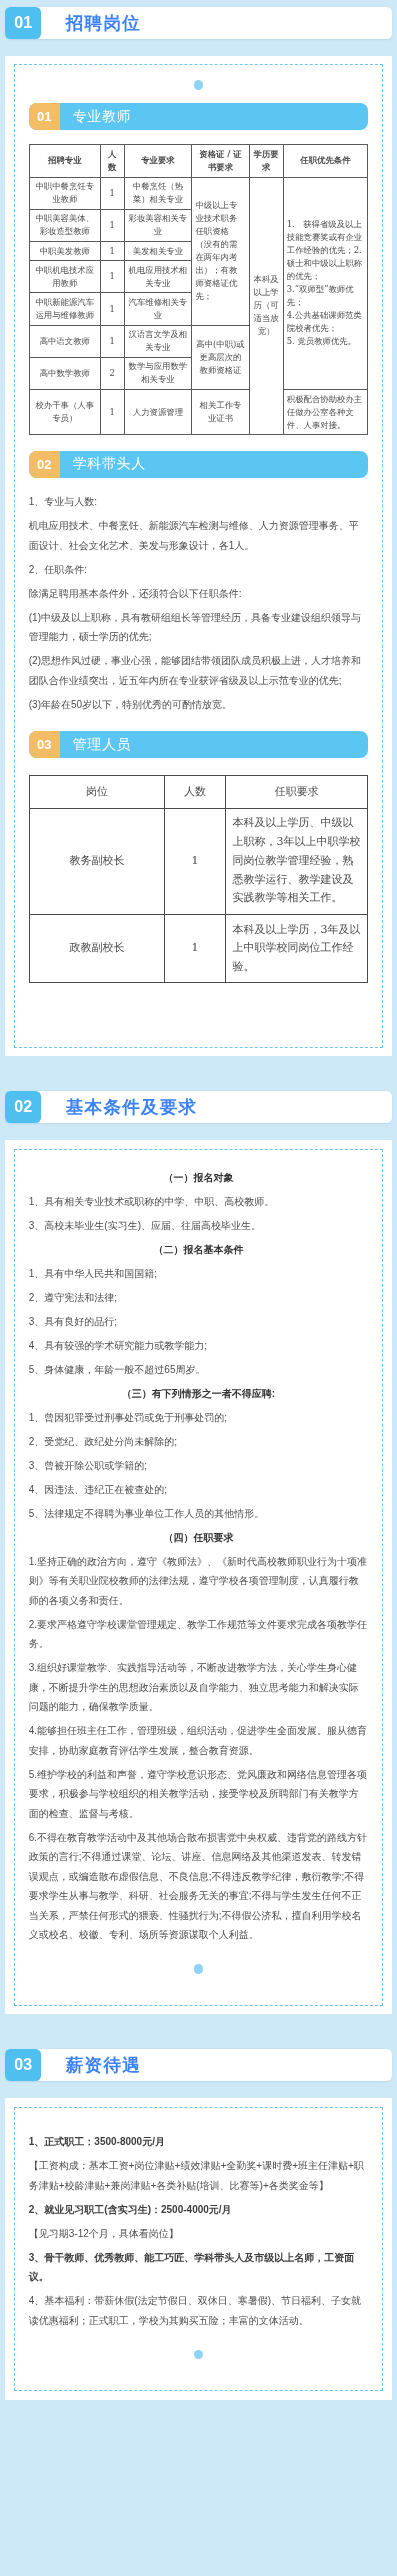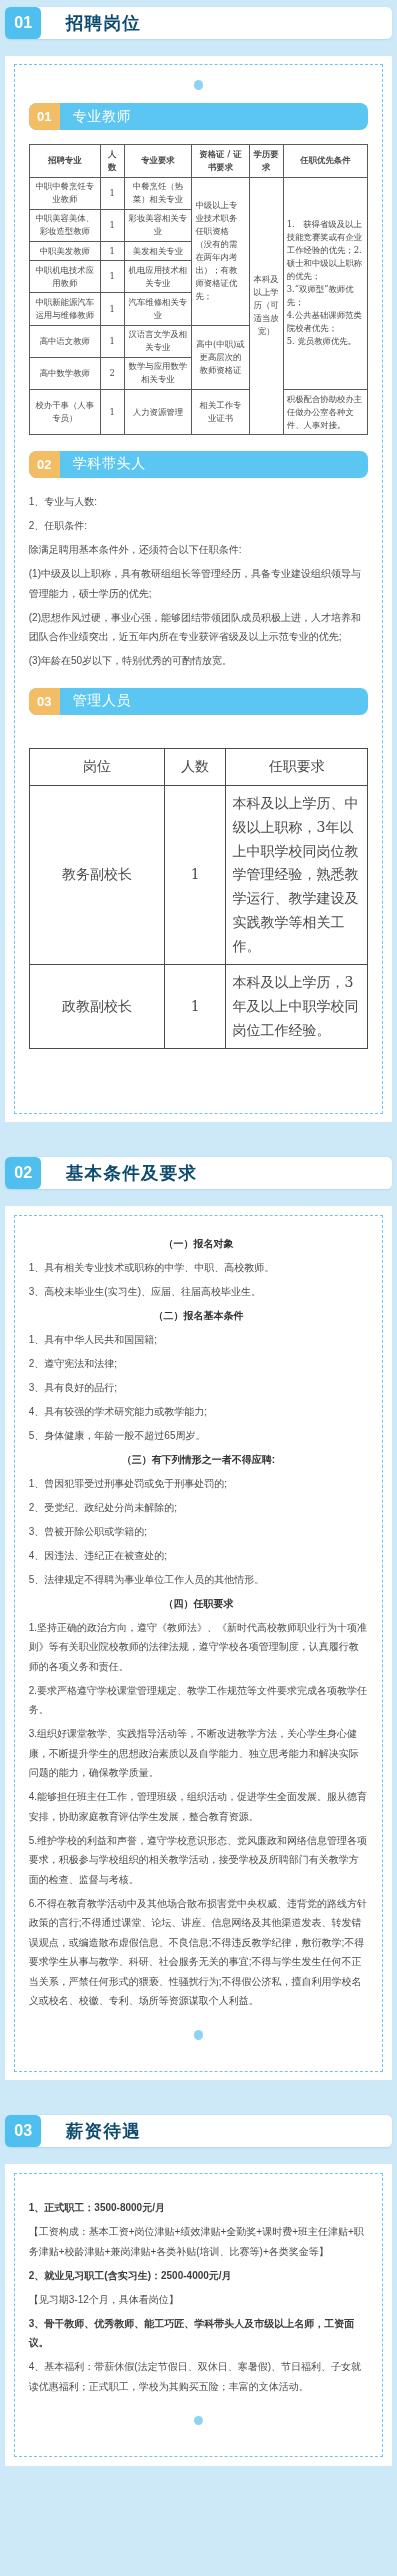--- a/index.html
+++ b/index.html
@@ -23,21 +23,21 @@
     width:36px;
     background:#4fbfef;
     color:#fff;
     font-size:16px;
     font-weight:bold;
     display:flex;align-items:center;justify-content:center;
     border-radius:5.2px;
     flex:0 0 auto;
   }
   .sec-title{
-    color:#0c4a6e;
+    color:#3b82f6;
     font-size:17.5px;
     font-weight:bold;
     letter-spacing:1.3px;
     display:flex;align-items:center;
     padding-left:24.6px;
   }
   
   .card{
     background:#ffffff;
     margin:17px 5.2px 0 5.2px;
@@ -83,21 +83,21 @@
     margin:0 auto 15.5px auto;
   }
   .t1{font-size:8.4px;border-radius:16px;}
   .t1 th,.t1 td{
     border:0.6px solid #5a5a5a;
     padding:2.6px 3.2px;
     text-align:center;
     line-height:1.55;
   }
   .t1 th{font-weight:bold;}
-  .t2{font-size:14px;margin-top:33px;}
+  .t2{font-size:11px;margin-top:17px;}
   .t2 th,.t2 td{
     border:1px solid #4a4a4a;
     padding:5.8px 6.5px;
     text-align:center;
     line-height:1.7;
   }
   .t2 th{font-weight:normal;padding:6.5px;}
   td.al{text-align:left;}
   td.pre{white-space:pre-line;}
   
@@ -193,20 +193,21 @@
     </tbody>
       </table>
 
     <div class="sub-header">
       <div class="sub-num">02</div>
       <div class="sub-title">学科带头人</div>
     </div>
 
     <div class="txt">
       <p>1、专业与人数:</p>
+      <p>机电应用技术、中餐烹饪、新能源汽车检测与维修、人力资源管理事务、平面设计、社会文化艺术、美发与形象设计，各1人。</p>
       <p>2、任职条件:</p>
       <p>除满足聘用基本条件外，还须符合以下任职条件:</p>
       <p>(1)中级及以上职称，具有教研组组长等管理经历，具备专业建设组织领导与管理能力，硕士学历的优先;</p>
       <p>(2)思想作风过硬，事业心强，能够团结带领团队成员积极上进，人才培养和团队合作业绩突出，近五年内所在专业获评省级及以上示范专业的优先;</p>
       <p>(3)年龄在50岁以下，特别优秀的可酌情放宽。</p>
     </div>
 
     <div class="sub-header" style="margin-top:17px;">
       <div class="sub-num">03</div>
       <div class="sub-title">管理人员</div>

